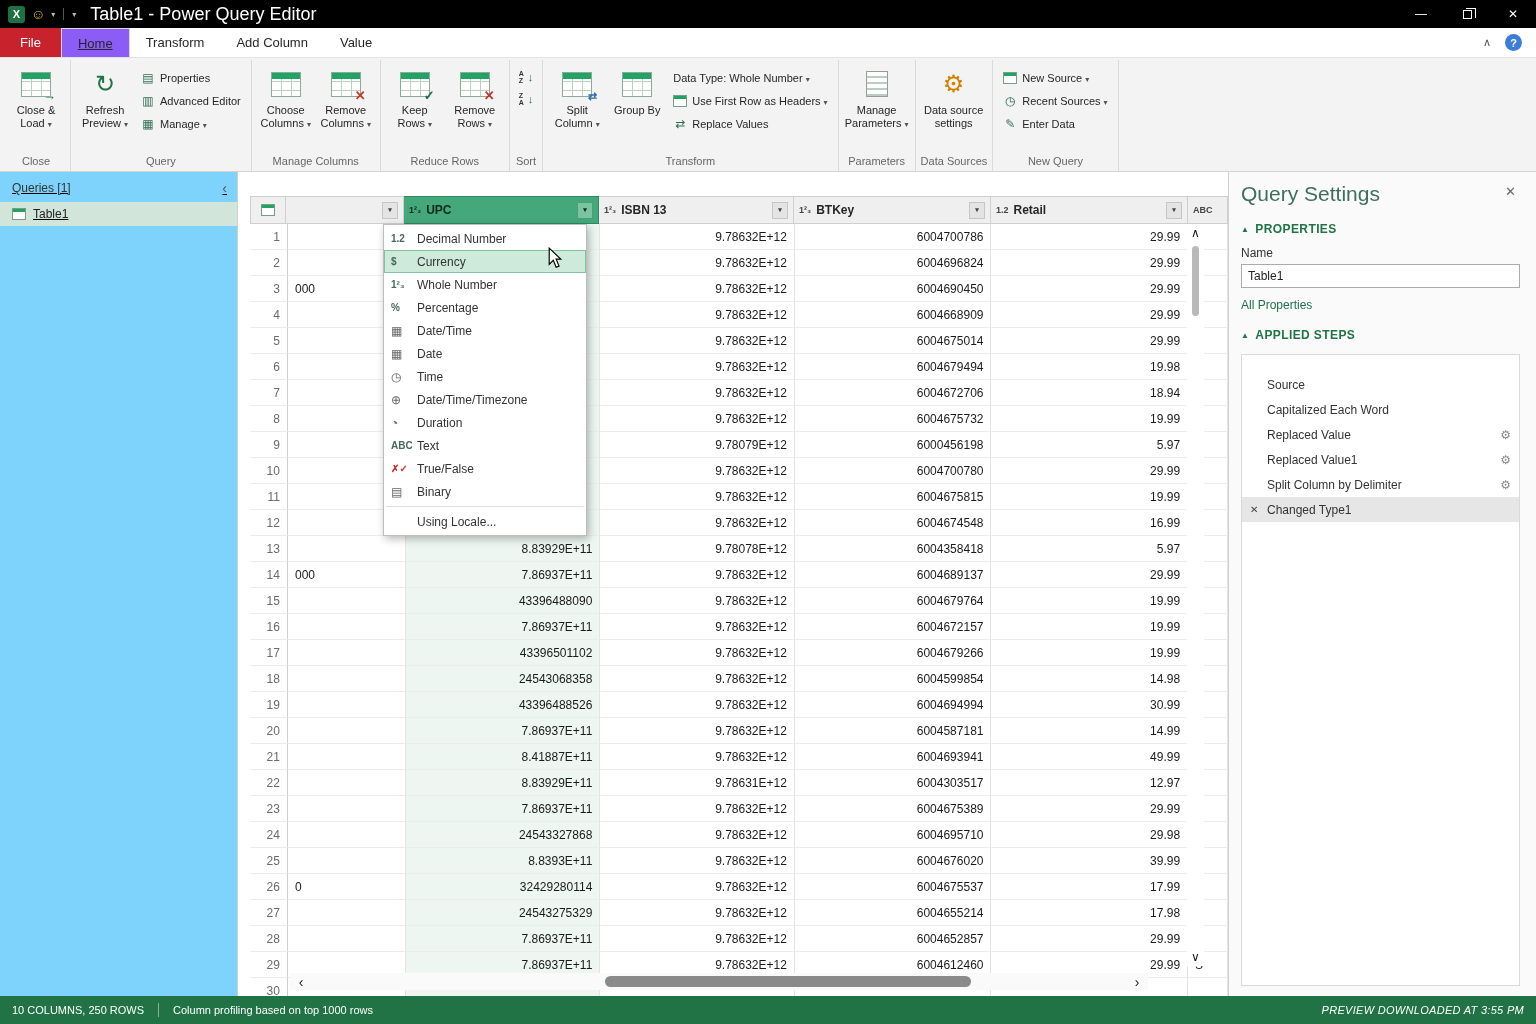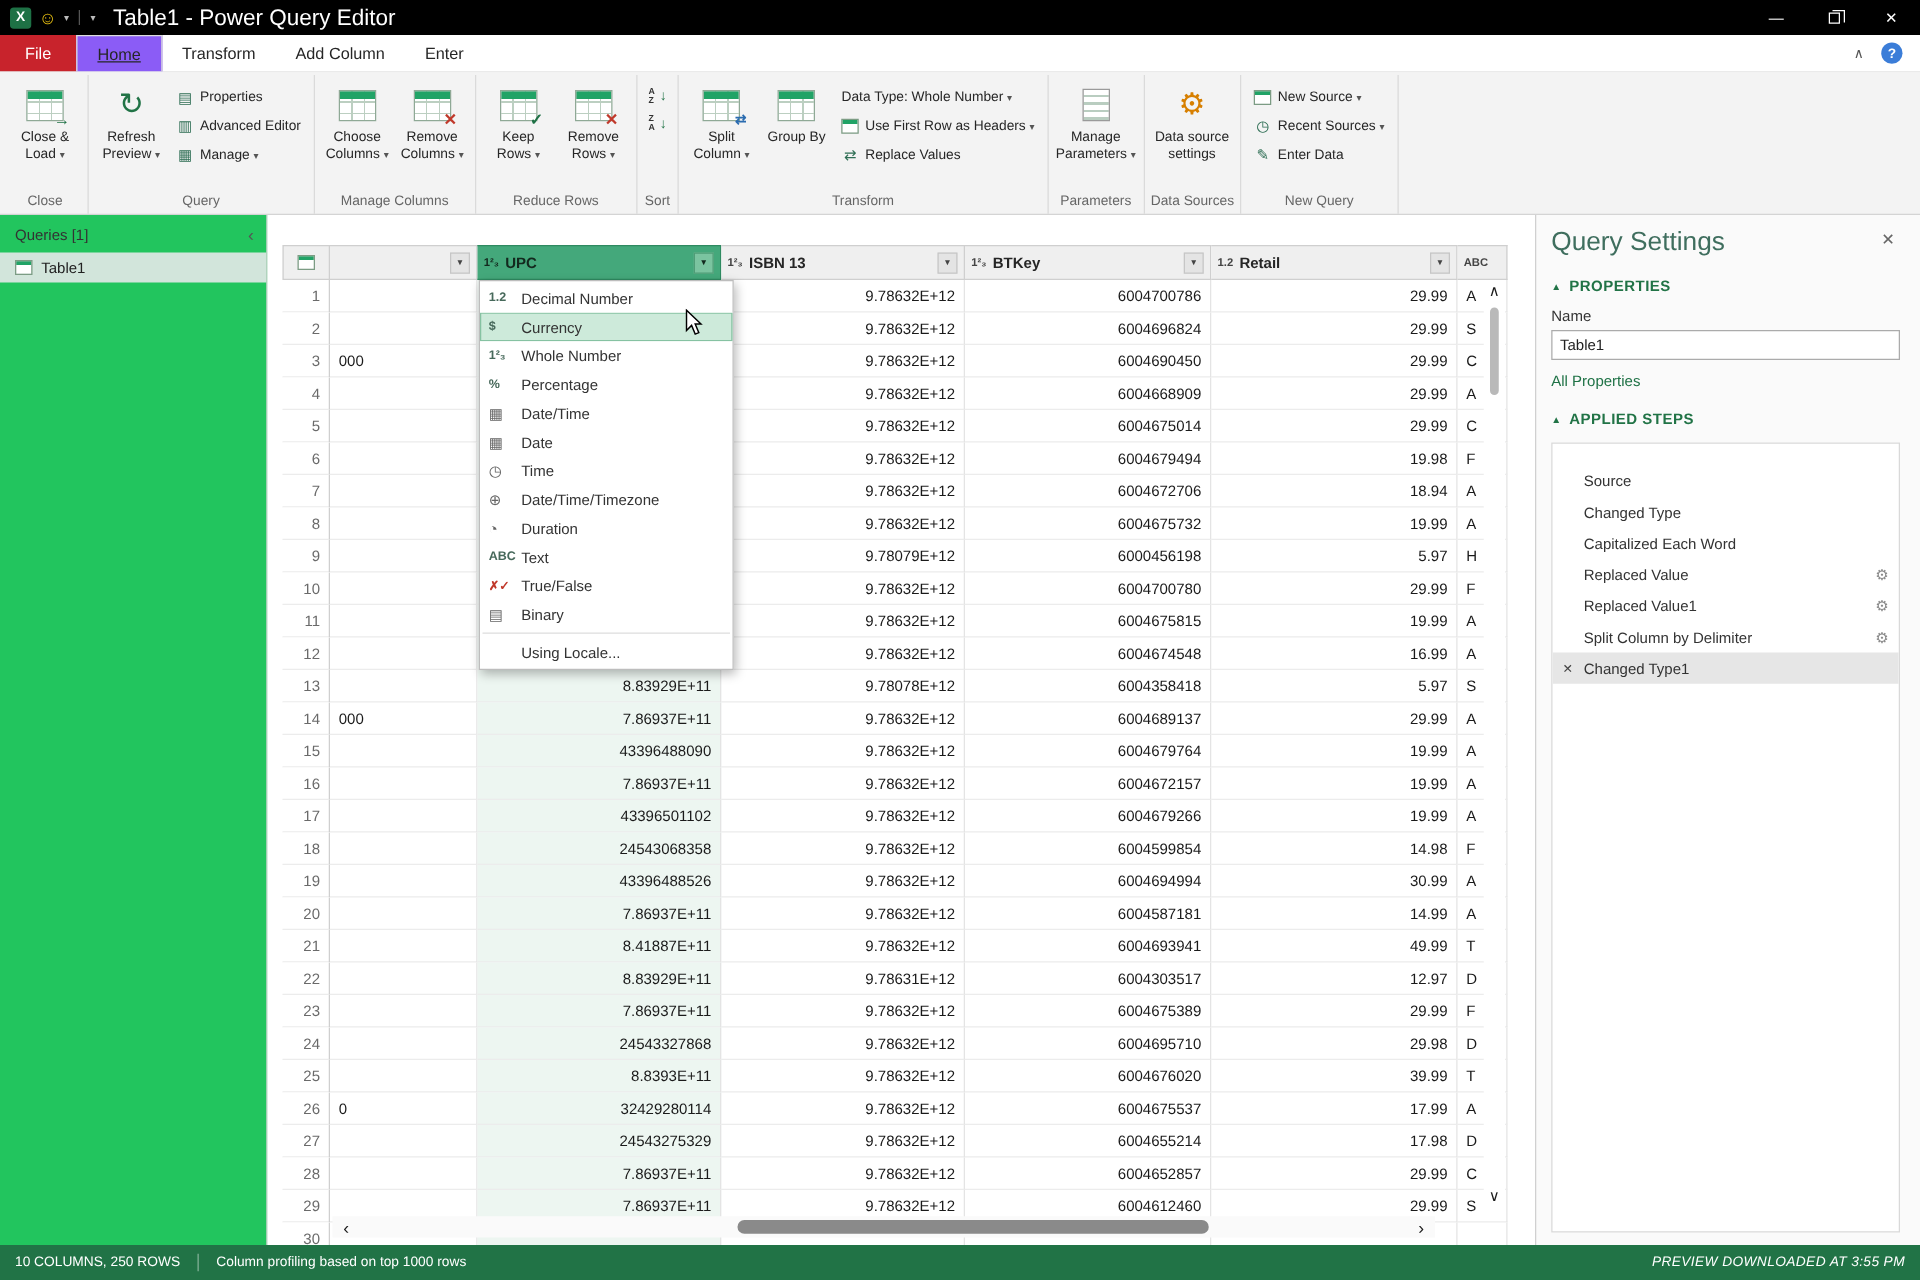--- a/index.html
+++ b/index.html
@@ -58,21 +58,21 @@
   .mfolder { display:inline-block; width:14px; height:10px; background:#e3c06a; border:1px solid #b98f3e; border-radius:1px; flex:0 0 auto; }
   .sm-glyph { font-size:12px; line-height:1; color:#2e6e54; width:14px; text-align:center; flex:0 0 auto; }
   .sortbtn { display:flex; align-items:center; height:22px; padding:0 4px; gap:1px; }
   .sl { font-size:7px; line-height:7px; width:8px; word-break:break-all; font-weight:bold; color:#333; }
   .sarrow { font-size:11px; color:#217346; }
 
   
   .main { position:absolute; top:172px; bottom:28px; left:0; right:0; display:flex; }
 
   
-  .qpanel { width:214px; border-right:1px solid #d0d0d0; background:#22c55e; }
+  .qpanel { width:238px; border-right:1px solid #d0d0d0; background:#7dd3fc;text-decoration:underline; }
   .qp-header { display:flex; align-items:center; justify-content:space-between; padding:8px 10px 6px 12px; font-size:12px; color:#333; }
   .qp-collapse { color:#555; font-size:14px; }
   .q-item { height:24px; display:flex; align-items:center; gap:7px; padding:0 12px; font-size:12px; color:#222; }
   .q-item.sel { background:#d2e5db; }
 
   
   .grid-wrap { flex:1; position:relative; background:#fff; padding:24px 0 0 12px; overflow:hidden; }
   .ghead { display:flex; height:28px; }
   .hcell { border:1px solid #cfcfcf; border-left:none; background:#efefef; display:flex; align-items:center; padding:0 5px; font-weight:bold; font-size:12px; color:#262626; overflow:hidden; white-space:nowrap; }
   .h-selall { border-left:1px solid #cfcfcf; justify-content:center; gap:2px; }
@@ -165,21 +165,21 @@
     <div class="tabs-host">
 
         <div class="tab file">File</div>
 
         <div class="tab active">Home</div>
 
         <div class="tab">Transform</div>
 
         <div class="tab">Add Column</div>
 
-        <div class="tab">Enter</div>
+        <div class="tab">Value</div>
       </div>
     <div class="tabs-right">
       <span class="collapse-ic">∧</span>
       <span class="help-ic">?</span>
     </div>
   </div>
 
   <div class="ribbon">
 
     <div class="rgroup">
@@ -758,25 +758,20 @@
       </div>
       <div class="steps-box">
         <div>
 
             <div class="step">
               <span class="x"></span>
               <span>Source</span>
               <span class="gear"></span>
             </div>
 
-            <div class="step">
-              <span class="x"></span>
-              <span>Changed Type</span>
-              <span class="gear"></span>
-            </div>
 
             <div class="step">
               <span class="x"></span>
               <span>Capitalized Each Word</span>
               <span class="gear"></span>
             </div>
 
             <div class="step">
               <span class="x"></span>
               <span>Replaced Value</span>

